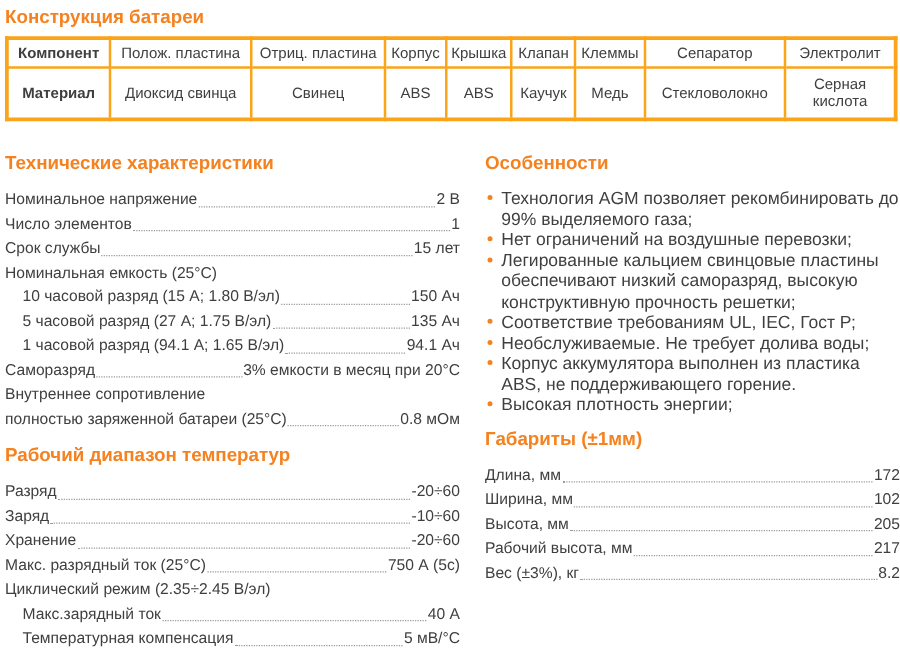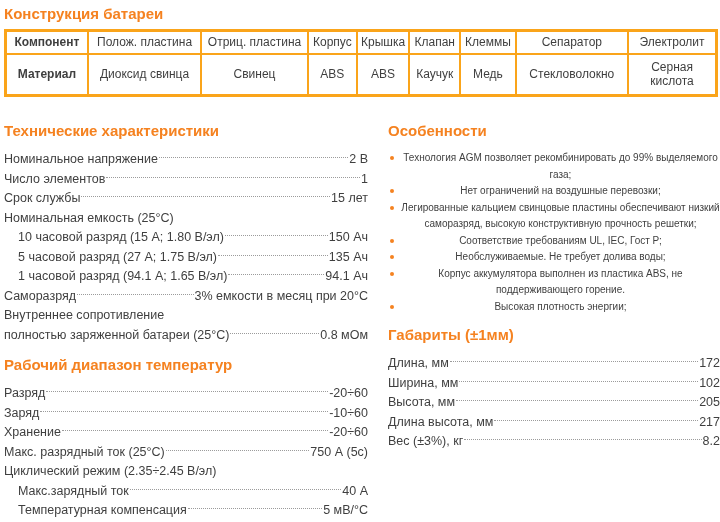--- a/index.html
+++ b/index.html
@@ -45,40 +45,39 @@
 
   
   .columns{display:flex;margin-top:9px;}
   .col-left{width:364px;flex:none;}
   .col-right{width:332px;flex:none;margin-left:20px;}
   h2.section-title{margin:11px 0 10px 0;}
   h2.first{margin-top:16px;}
 
   
   .spec-row{
-    display:flex;align-items:center;
+    display:flex;align-items:flex-end;
     font-size:12.5px;line-height:19.5px;height:19.5px;
     white-space:nowrap;
   }
   .spec-row .label{flex:none;}
   .spec-row .value{flex:none;}
   .spec-row .leader{
     flex:1;min-width:6px;margin:0 1px;
     border-bottom:1px dotted var(--leader);
     margin-bottom:4px;
   }
   .spec-row.indent{padding-left:14px;}
 
   
   ul.features{list-style:none;margin-top:1px;}
   ul.features li{
     position:relative;padding-left:13px;
-    font-size:10px;line-height:16.5px;
+    font-size:14px;line-height:16.5px;
     margin:0;
-    text-align:center;
   }
   ul.features li .dot{
     position:absolute;left:2px;top:6px;
     width:4px;height:4px;border-radius:50%;
     background:var(--bullet);
   }
 </style>
 </head>
 <body>
 
@@ -241,21 +240,21 @@
             <span class="label">Ширина, мм</span>
             <span class="leader"></span>
             <span class="value">102</span>
           </div>
           <div class="spec-row">
             <span class="label">Высота, мм</span>
             <span class="leader"></span>
             <span class="value">205</span>
           </div>
           <div class="spec-row">
-            <span class="label">Длина высота, мм</span>
+            <span class="label">Рабочий высота, мм</span>
             <span class="leader"></span>
             <span class="value">217</span>
           </div>
           <div class="spec-row">
             <span class="label">Вес (±3%), кг</span>
             <span class="leader"></span>
             <span class="value">8.2</span>
           </div>
         </div>
     </div>

